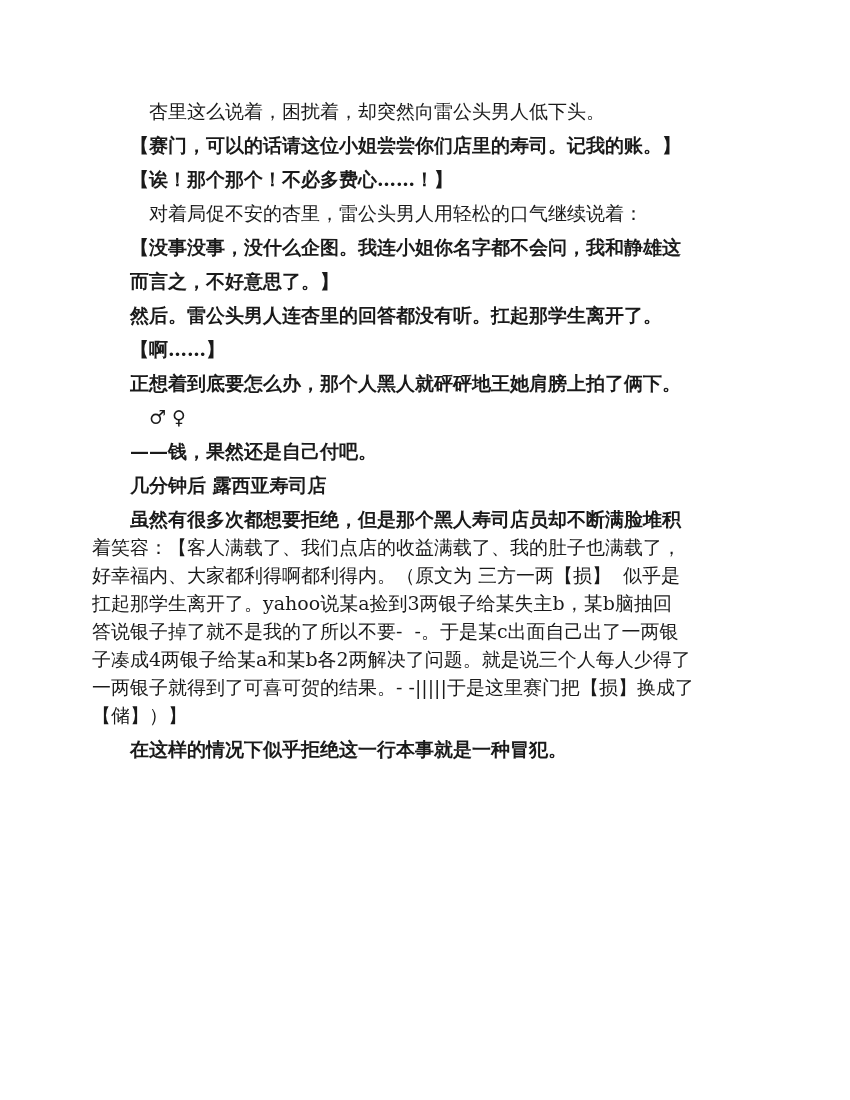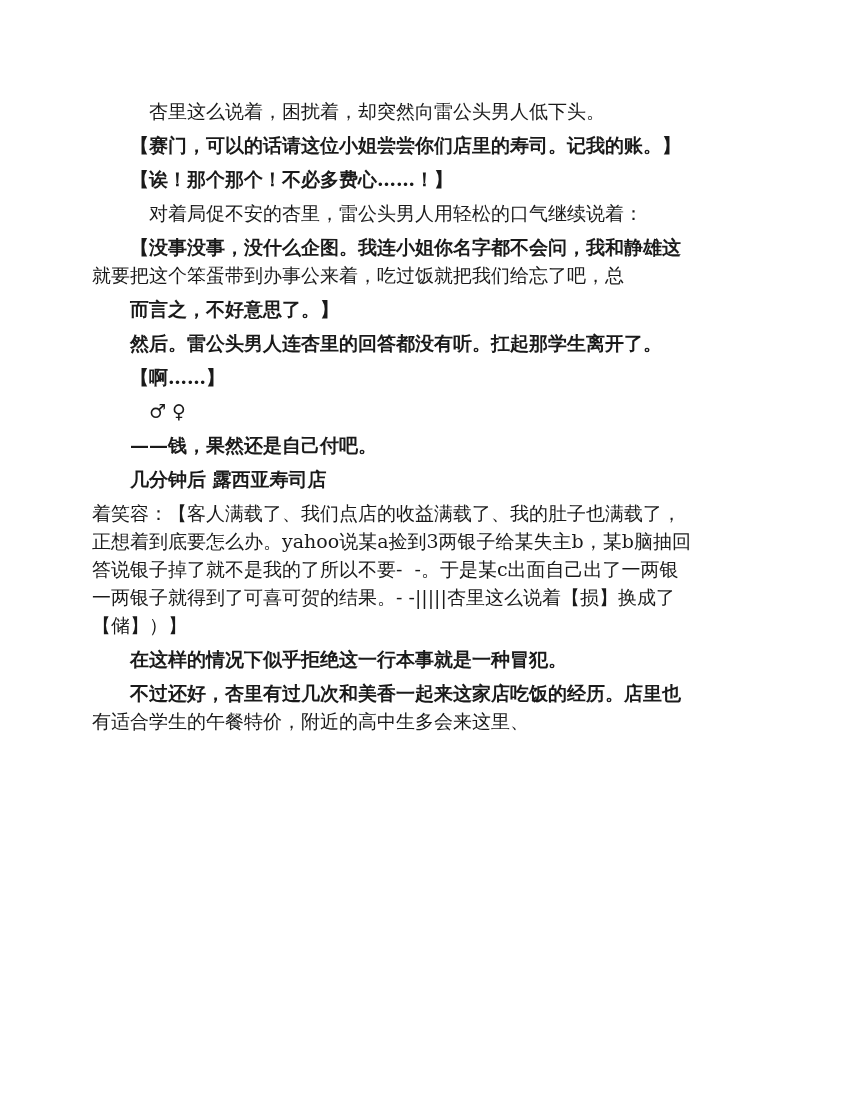--- a/index.html
+++ b/index.html
@@ -50,48 +50,49 @@
         <div class="line indent-2">【赛门，可以的话请这位小姐尝尝你们店里的寿司。记我的账。】</div>
       </div>
       <div class="para">
         <div class="line indent-2">【诶！那个那个！不必多费心……！】</div>
       </div>
       <div class="para">
         <div class="line indent-3">对着局促不安的杏里，雷公头男人用轻松的口气继续说着：</div>
       </div>
       <div class="para">
         <div class="line indent-2">【没事没事，没什么企图。我连小姐你名字都不会问，我和静雄这</div>
-        <div class="line indent-0">就要把这个笨蛋带到办事公来着，吃过饭就把我们给忘了吧，总</div>
       </div>
       <div class="para">
         <div class="line indent-2">而言之，不好意思了。】</div>
       </div>
       <div class="para">
         <div class="line indent-2">然后。雷公头男人连杏里的回答都没有听。扛起那学生离开了。</div>
       </div>
       <div class="para">
         <div class="line indent-2">【啊……】</div>
       </div>
       <div class="para">
+        <div class="line indent-2">正想着到底要怎么办，那个人黑人就砰砰地王她肩膀上拍了俩下。</div>
+      </div>
+      <div class="para">
         <div class="line indent-3">♂ ♀</div>
       </div>
       <div class="para">
         <div class="line indent-2">——钱，果然还是自己付吧。</div>
       </div>
       <div class="para">
         <div class="line indent-2">几分钟后 露西亚寿司店</div>
       </div>
       <div class="para">
+        <div class="line indent-2">虽然有很多次都想要拒绝，但是那个黑人寿司店员却不断满脸堆积</div>
         <div class="line indent-0">着笑容：【客人满载了、我们点店的收益满载了、我的肚子也满载了，</div>
-        <div class="line indent-0">正想着到底要怎么办。yahoo说某a捡到3两银子给某失主b，某b脑抽回</div>
+        <div class="line indent-0">好幸福内、大家都利得啊都利得内。（原文为 三方一两【损】  似乎是</div>
+        <div class="line indent-0">扛起那学生离开了。yahoo说某a捡到3两银子给某失主b，某b脑抽回</div>
         <div class="line indent-0">答说银子掉了就不是我的了所以不要-  -。于是某c出面自己出了一两银</div>
-        <div class="line indent-0">一两银子就得到了可喜可贺的结果。- -|||||杏里这么说着【损】换成了</div>
+        <div class="line indent-0">子凑成4两银子给某a和某b各2两解决了问题。就是说三个人每人少得了</div>
+        <div class="line indent-0">一两银子就得到了可喜可贺的结果。- -|||||于是这里赛门把【损】换成了</div>
         <div class="line indent-0">【储】）】</div>
       </div>
       <div class="para">
         <div class="line indent-2">在这样的情况下似乎拒绝这一行本事就是一种冒犯。</div>
       </div>
-      <div class="para">
-        <div class="line indent-2">不过还好，杏里有过几次和美香一起来这家店吃饭的经历。店里也</div>
-        <div class="line indent-0">有适合学生的午餐特价，附近的高中生多会来这里、</div>
-      </div>
     </div>
 </div>
 
 </body></html>

